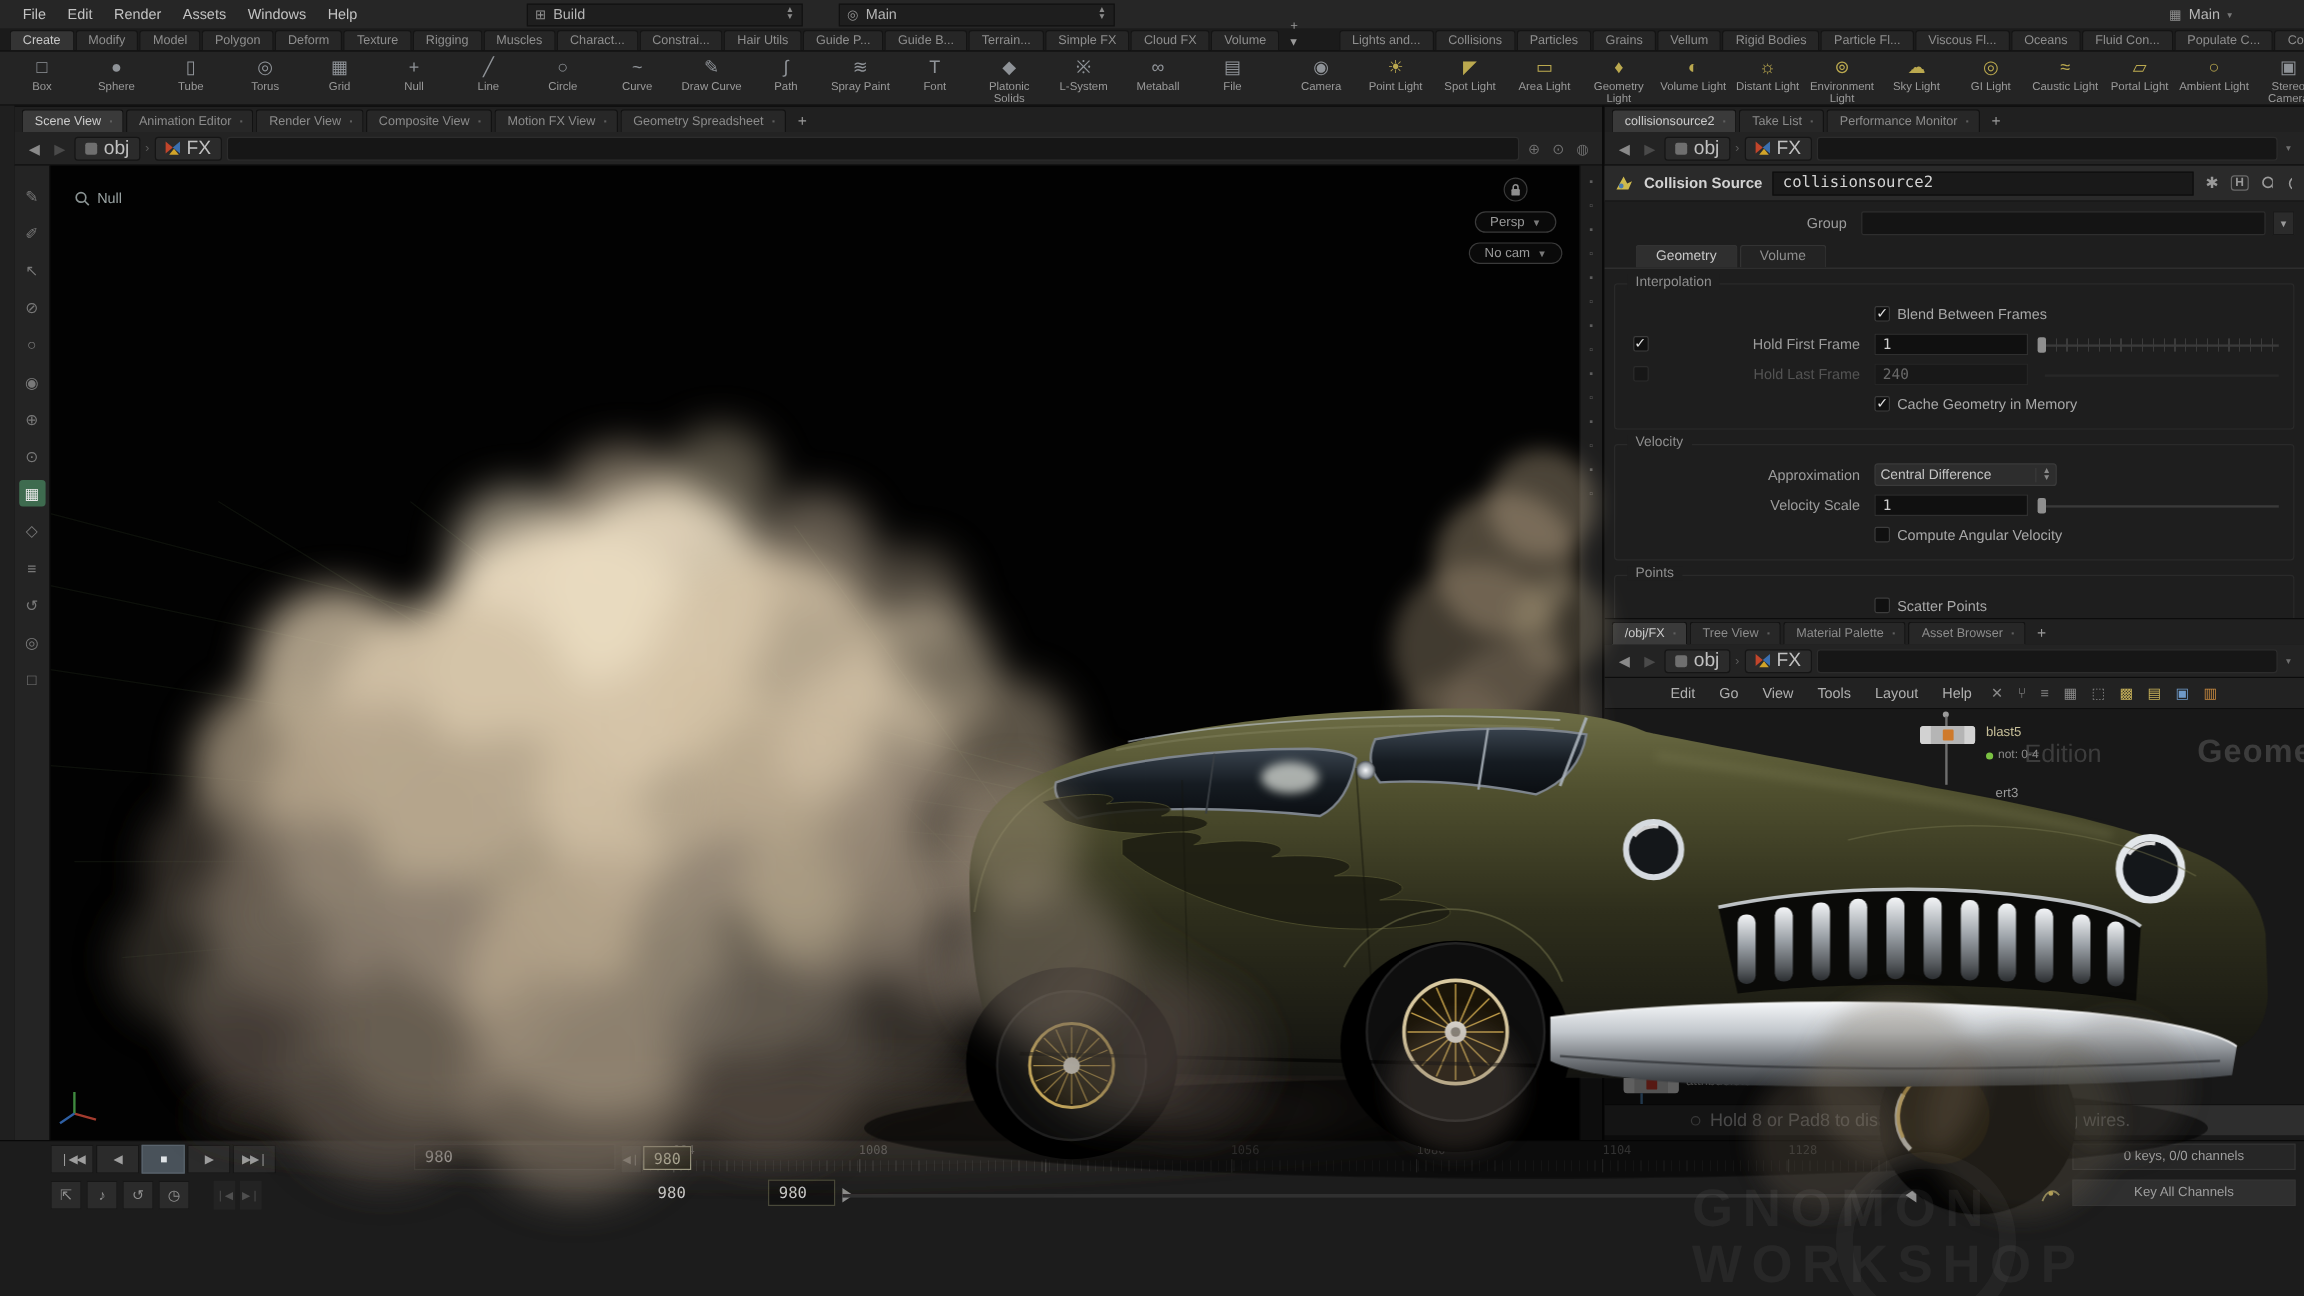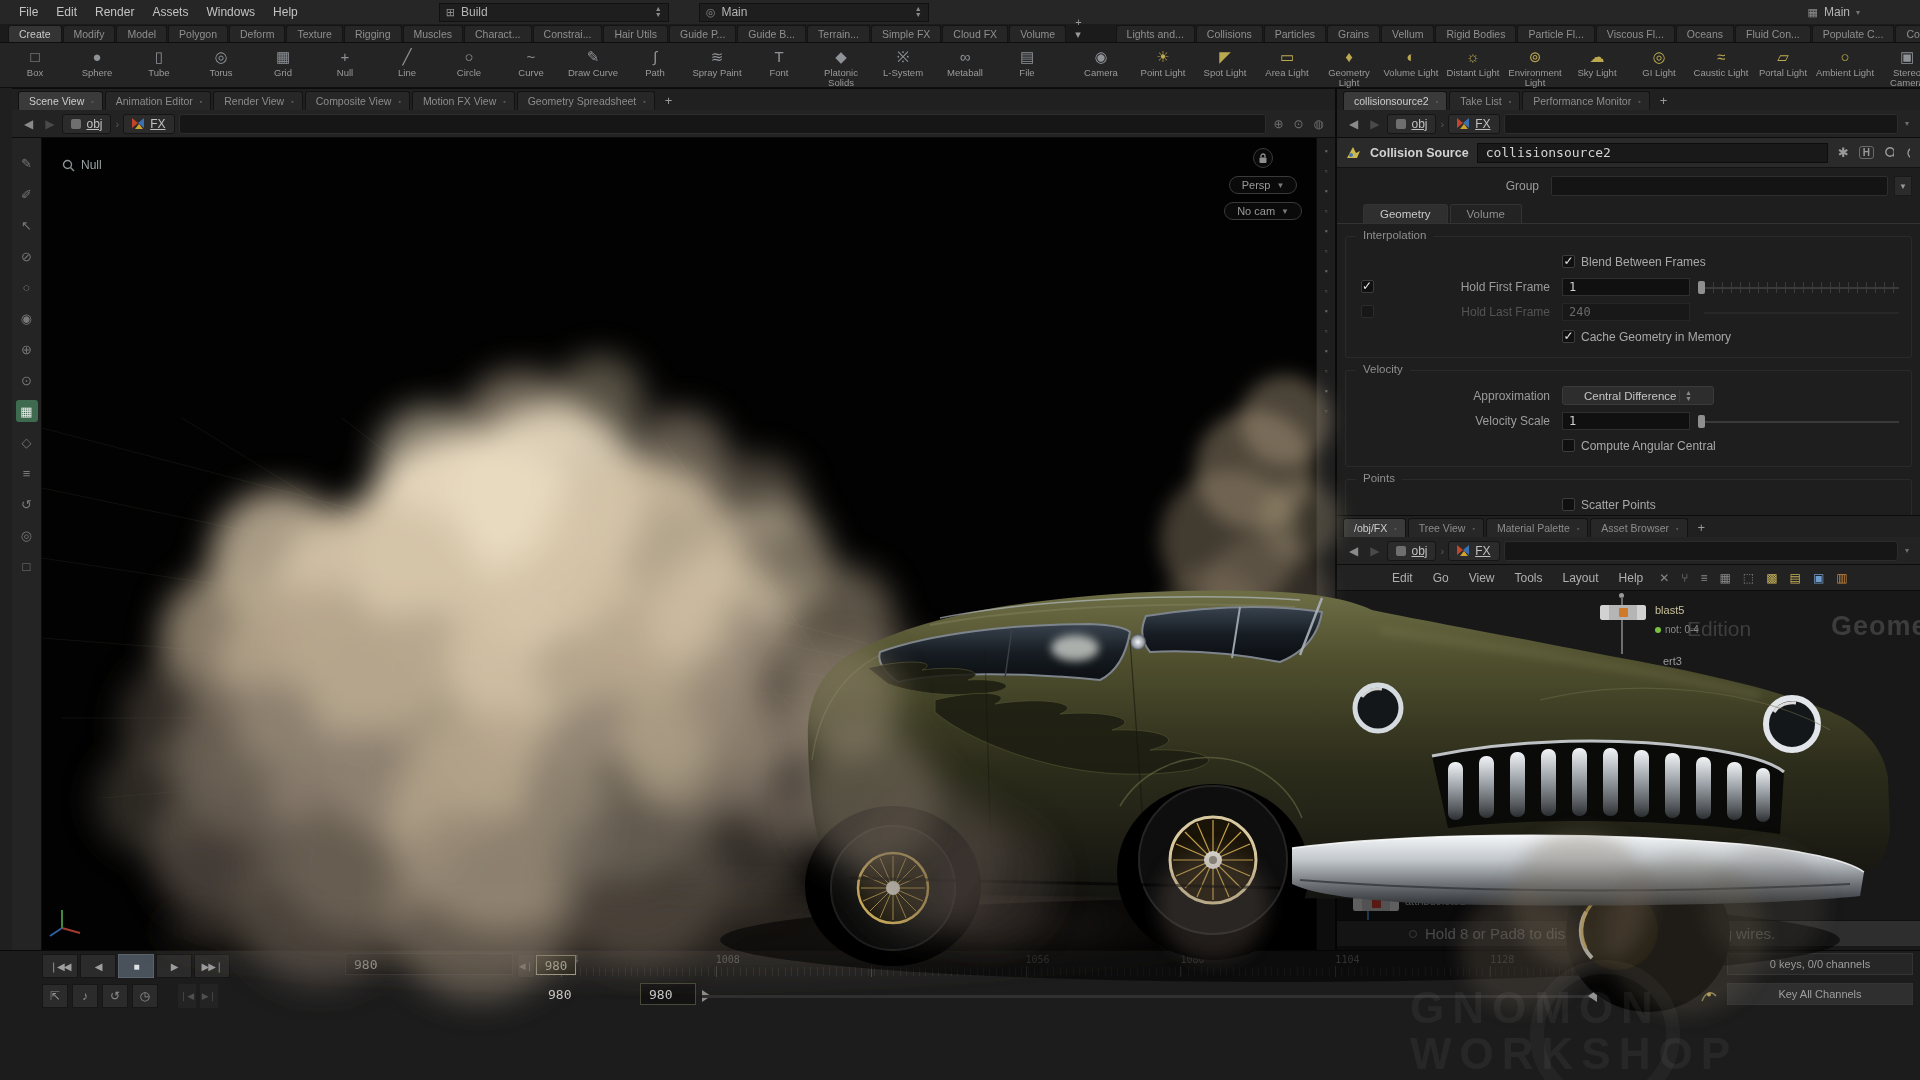--- a/index.html
+++ b/index.html
@@ -40,21 +40,21 @@
   .pane-tabs { height:22px; background:#202020; display:flex; align-items:flex-end; padding-left:6px; border-top:1px solid #0c0c0c; }
   .pane-tab { background:#272727; border:1px solid #121212; border-bottom:none; border-radius:3px 3px 0 0;
     color:#8c8c8c; font-size:10.5px; padding:3px 8px 3px 10px; margin-right:2px; display:flex; gap:7px; align-items:center; white-space:nowrap; }
   .pane-tab.active { background:#3a3a3a; color:#cdcdcd; }
   .pane-tab .dot { color:#5f5f5f; font-size:7px; }
   .pane-addtab { color:#9a9a9a; font-size:13px; padding:0 8px 2px; }
   .pathbar { height:28px; background:#232323; border-bottom:1px solid #0c0c0c; display:flex; align-items:center; gap:4px; padding:0 8px; }
   .nav-arrow { color:#8a8a8a; font-size:12px; padding:0 4px; }
   .nav-arrow.dim { color:#4a4a4a; }
   .crumb { display:flex; align-items:center; gap:5px; background:#2b2b2b; border:1px solid #151515;
-    border-radius:3px; height:20px; padding:0 8px; color:#c0c0c0; font-size:12px;text-decoration:underline; }
+    border-radius:3px; height:20px; padding:0 8px; color:#c0c0c0; font-size:16px; }
   .crumb-sep { color:#5a5a5a; }
   .path-field { flex:1; height:20px; background:#161616; border:1px solid #2c2c2c; border-radius:3px; }
   .mini-ic { color:#6f6f6f; font-size:12px; padding:0 3px; }
   .fx-logo { width:13px; height:11px; position:relative; display:inline-block; }
   .fx-logo i { position:absolute; }
   .fx-logo .r { left:0; top:0; border-left:6px solid #c2452b; border-top:5px solid transparent; border-bottom:5px solid transparent; }
   .fx-logo .b { left:6px; top:0; border-right:6px solid #3a6fb0; border-top:5px solid transparent; border-bottom:5px solid transparent; }
   .fx-logo .y { left:3px; top:6px; border-bottom:5px solid #d1a register:none; }
   .fx-logo .y { border-bottom:5px solid #d1a42b; border-left:4px solid transparent; border-right:4px solid transparent; }
   .cube-ic { width:10px; height:10px; background:#6f6f6f; border-radius:2px; display:inline-block; }
@@ -107,21 +107,21 @@
     background:repeating-linear-gradient(90deg,#3b3b3b 0 1px,transparent 1px 9px); }
   .prow .slider .handle { position:absolute; left:2px; top:2px; width:7px; height:13px; background:#8f8f8f; border-radius:2px; }
   .prow.disabled .plbl, .prow.disabled .pfld { opacity:.42; }
   .prow.disabled .slider { opacity:.35; }
   .chk { width:13px; height:13px; background:#101010; border:1px solid #3c3c3c; border-radius:2px;
     color:#e0e0e0; font-size:12px; line-height:11px; text-align:center; }
   .chk.off { color:transparent; }
   .chk.dim { opacity:.45; }
   .tlabel { color:#a8a8a8; font-size:12px; }
   .pdrop { width:152px; height:19px; background:#2d2d2d; border:1px solid #3a3a3a; border-radius:3px;
-    color:#c4c4c4; font-size:11.5px; display:flex; align-items:center; padding:0 21px; }
+    color:#c4c4c4; font-size:11.5px; display:flex; align-items:center; padding:0 4px; }
   .pdrop .spin { margin-left:auto; color:#8a8a8a; font-size:7px; line-height:6px; display:flex; flex-direction:column; border-left:1px solid #3a3a3a; padding-left:5px; }
 
   
   #network-pane { left:1337px; top:515px; width:583px; height:435px; background:#191919; overflow:hidden; }
   #net-menus { height:26px; display:flex; align-items:center; gap:2px; padding-left:46px; background:#222; border-bottom:1px solid #0d0d0d; }
   .net-menu { color:#b0b0b0; font-size:12px; padding:3px 9px; }
   .net-tool-ic { color:#8a8a8a; font-size:12px; padding:0 5px; }
   .net-tool-ic.c1 { color:#c9b35a; } .net-tool-ic.c2 { color:#6f9ac9; } .net-tool-ic.c3 { color:#c98a3f; }
   #net-canvas { position:relative; width:583px; height:329px; background:#181818; overflow:hidden; }
   #net-geowm { position:absolute; left:494px; top:20px; font-size:27px; font-weight:bold; color:#3c3c3c; letter-spacing:1px; white-space:nowrap; }
@@ -632,21 +632,21 @@
           <span class="pfld mono">1</span>
           <span class="slider">
             <span class="track"></span>
             <span class="handle"></span>
           </span>
         </div>
         <div class="prow">
           <span class="gutter"></span>
           <span class="plbl"></span>
           <span class="chk off">✓</span>
-          <span class="tlabel">Compute Angular Central</span>
+          <span class="tlabel">Compute Angular Velocity</span>
         </div>
       </div>
       <div class="param-group">
         <span class="gtitle">Points</span>
         <div class="prow">
           <span class="gutter"></span>
           <span class="plbl"></span>
           <span class="chk off">✓</span>
           <span class="tlabel">Scatter Points</span>
         </div>

